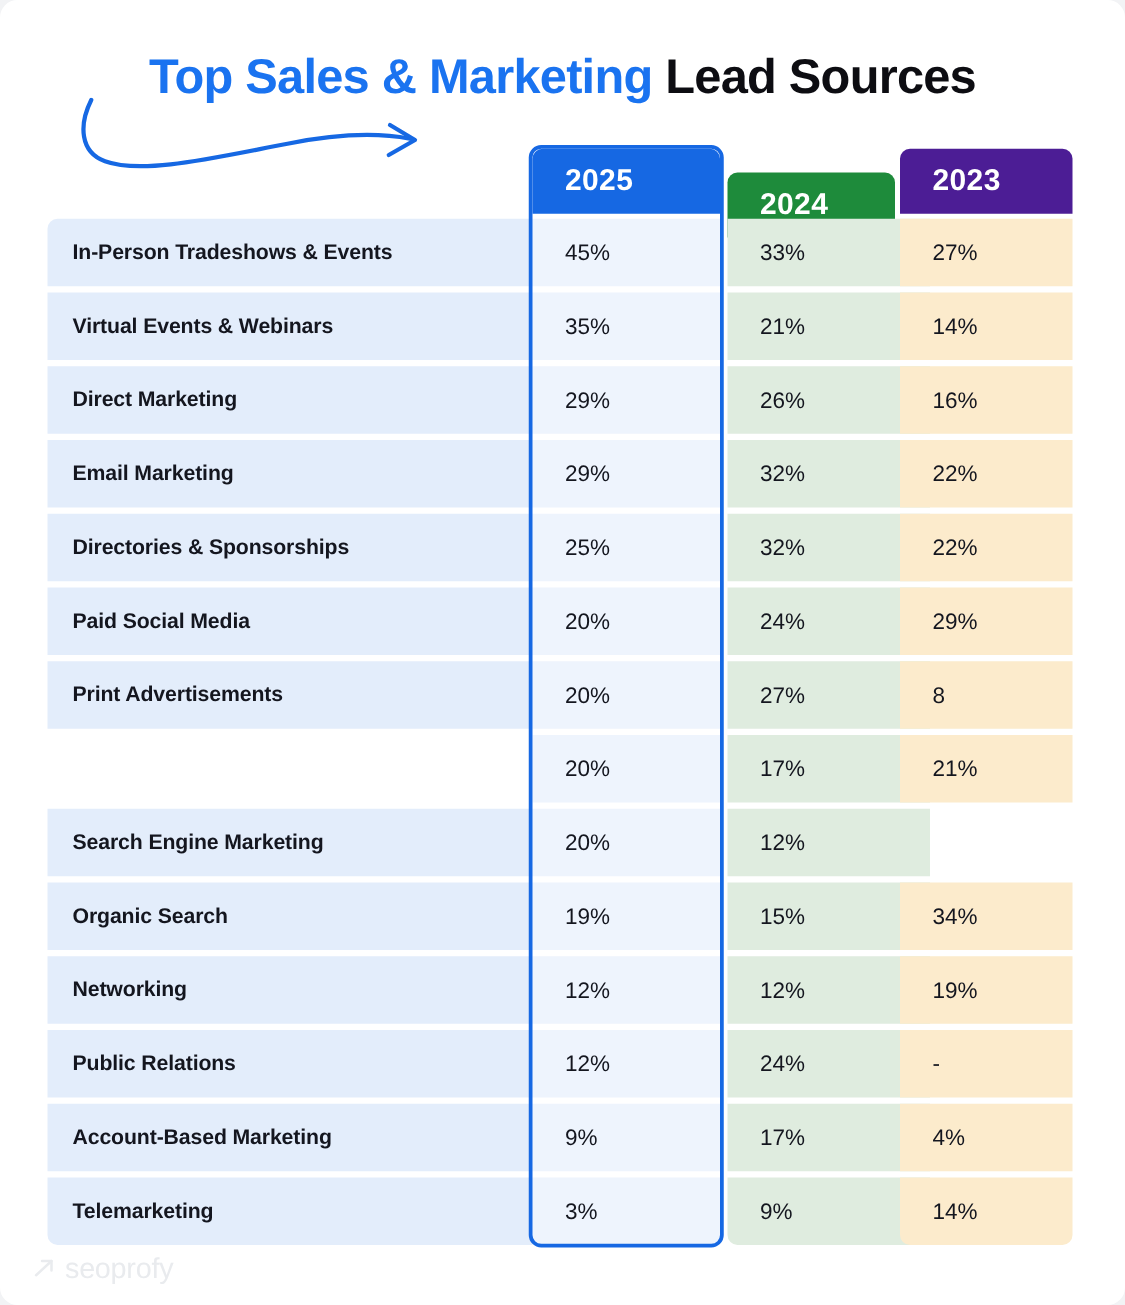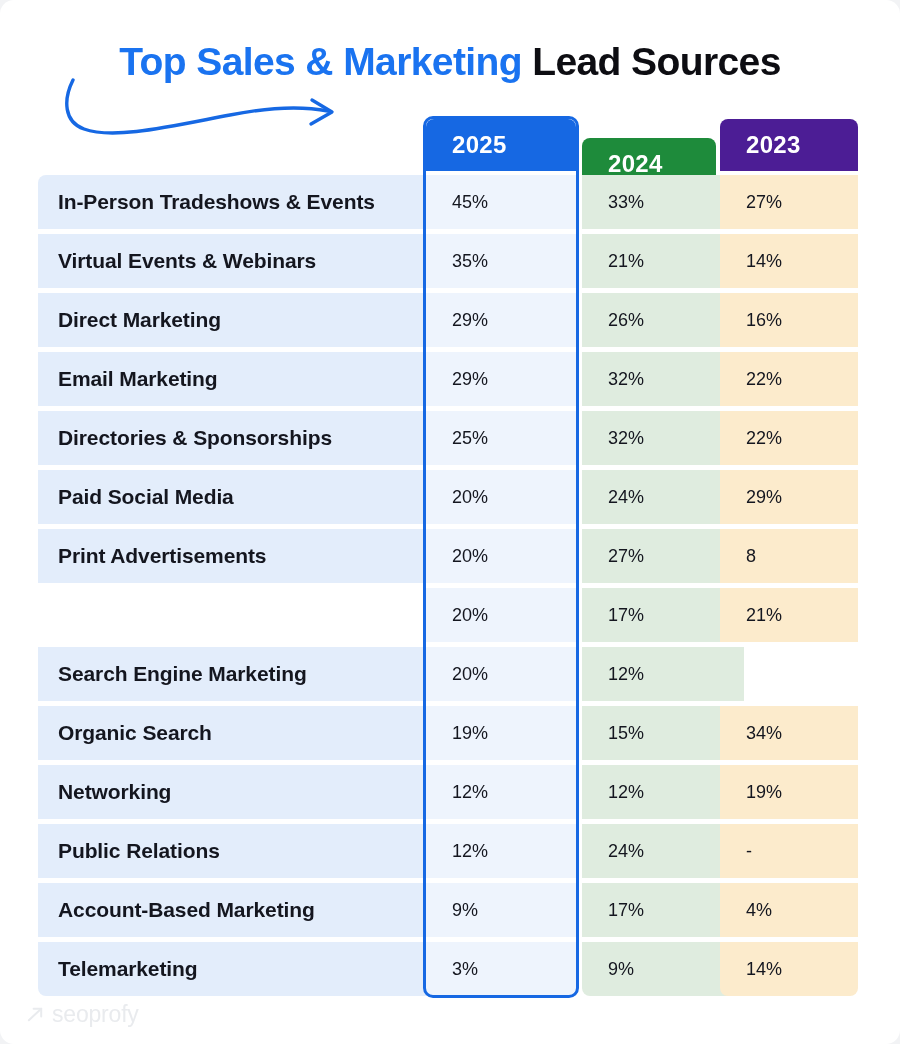--- a/index.html
+++ b/index.html
@@ -113,21 +113,21 @@
     align-items: center;
     font-size: 18px;
     color: #14161f;
   }
   .cell-label {
     left: 38px;
     width: 388px;
     background: #e3edfb;
     padding-left: 20px;
     font-weight: bold;
-    font-size: 21px;
+    font-size: 17px;
     letter-spacing: -0.1px;
   }
   .cell-2025 {
     left: 426px; width: 150px;
     background: #eef4fd;
     padding-left: 26px;
   }
   .cell-2024 {
     left: 582px; width: 162px;
     background: #dfecdf;

